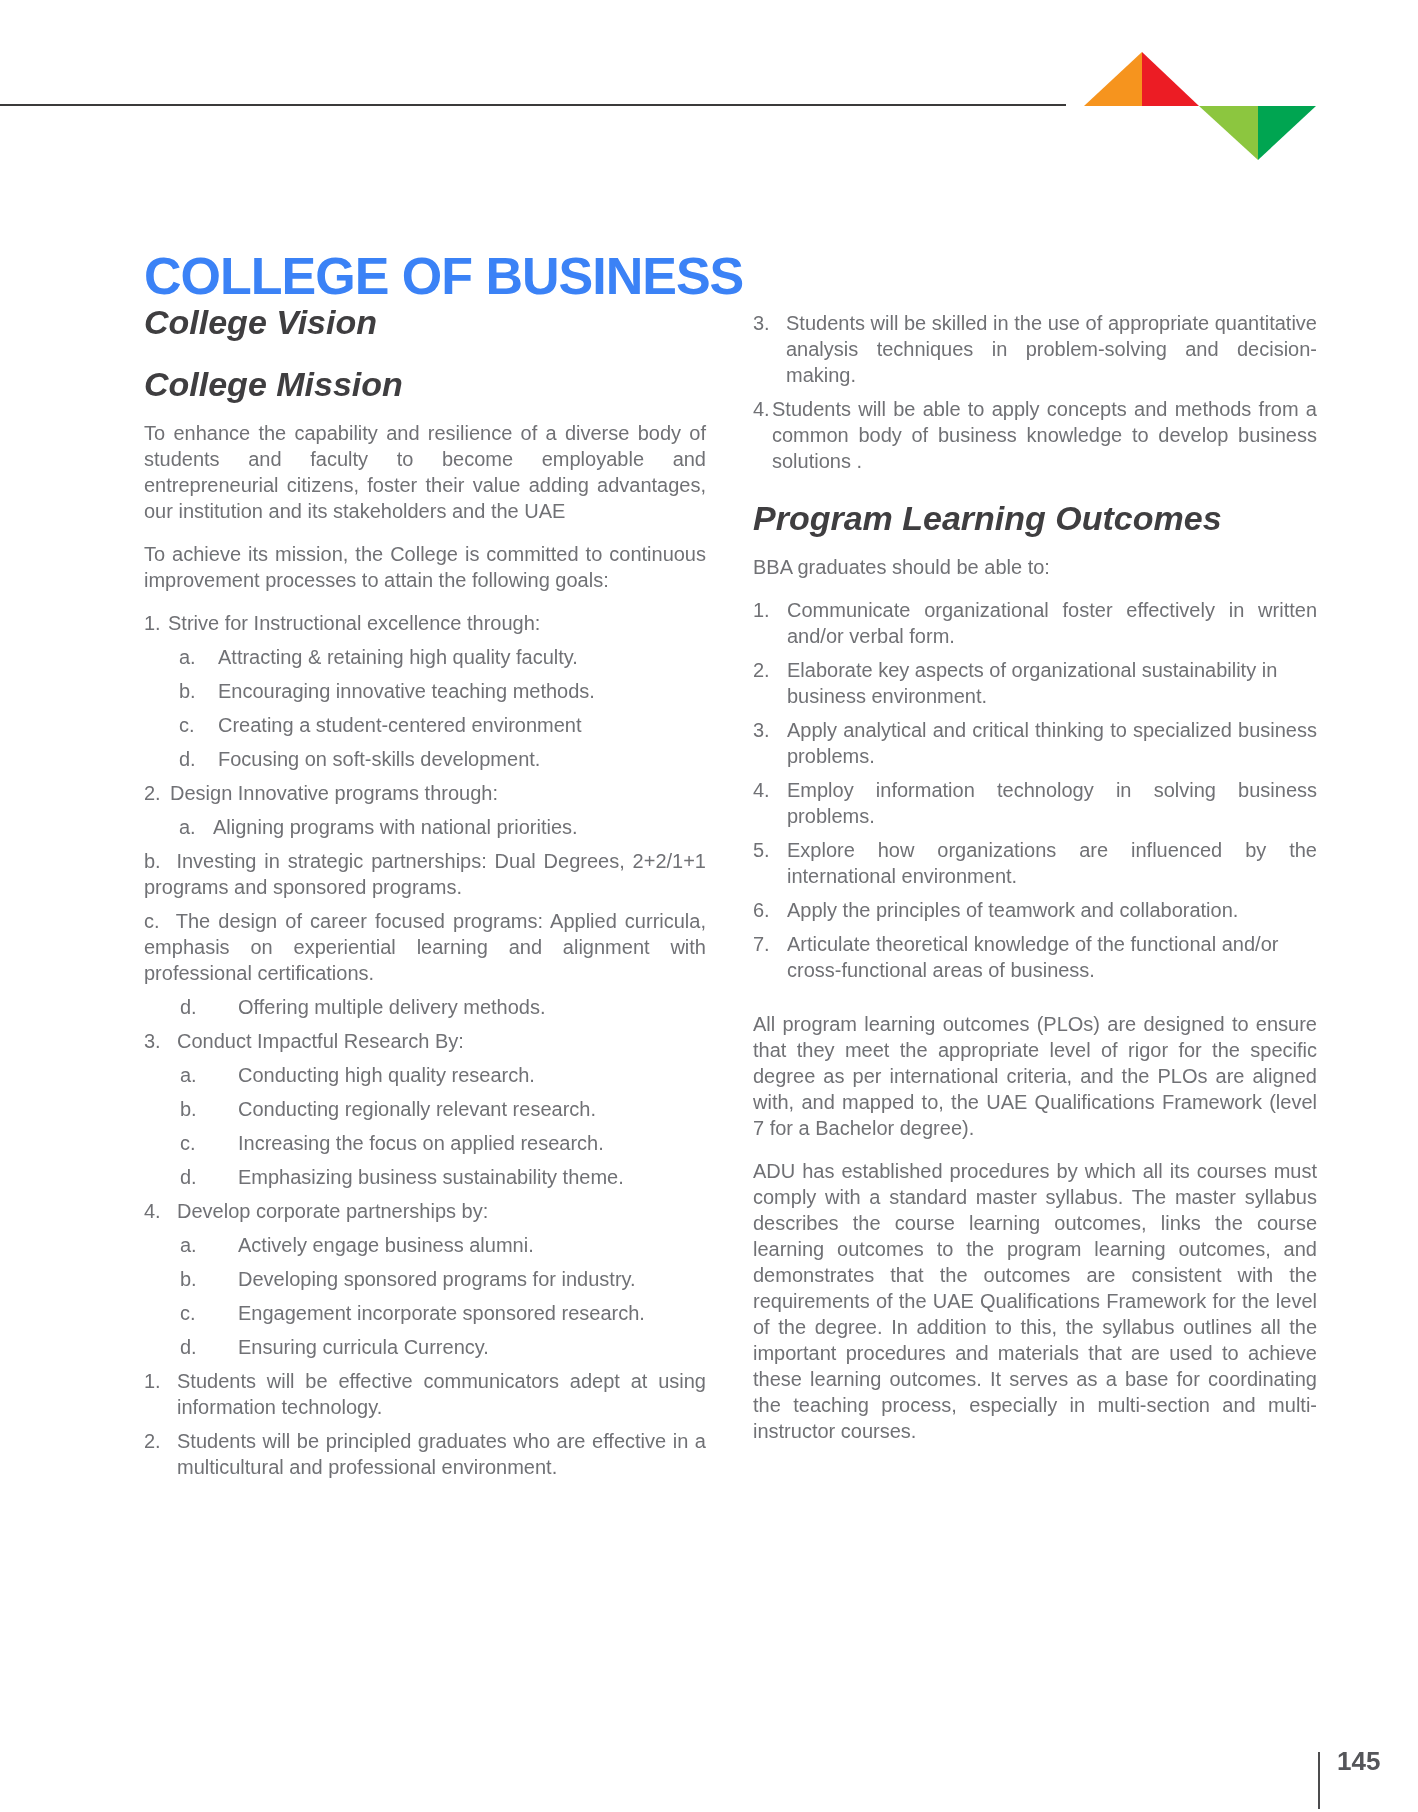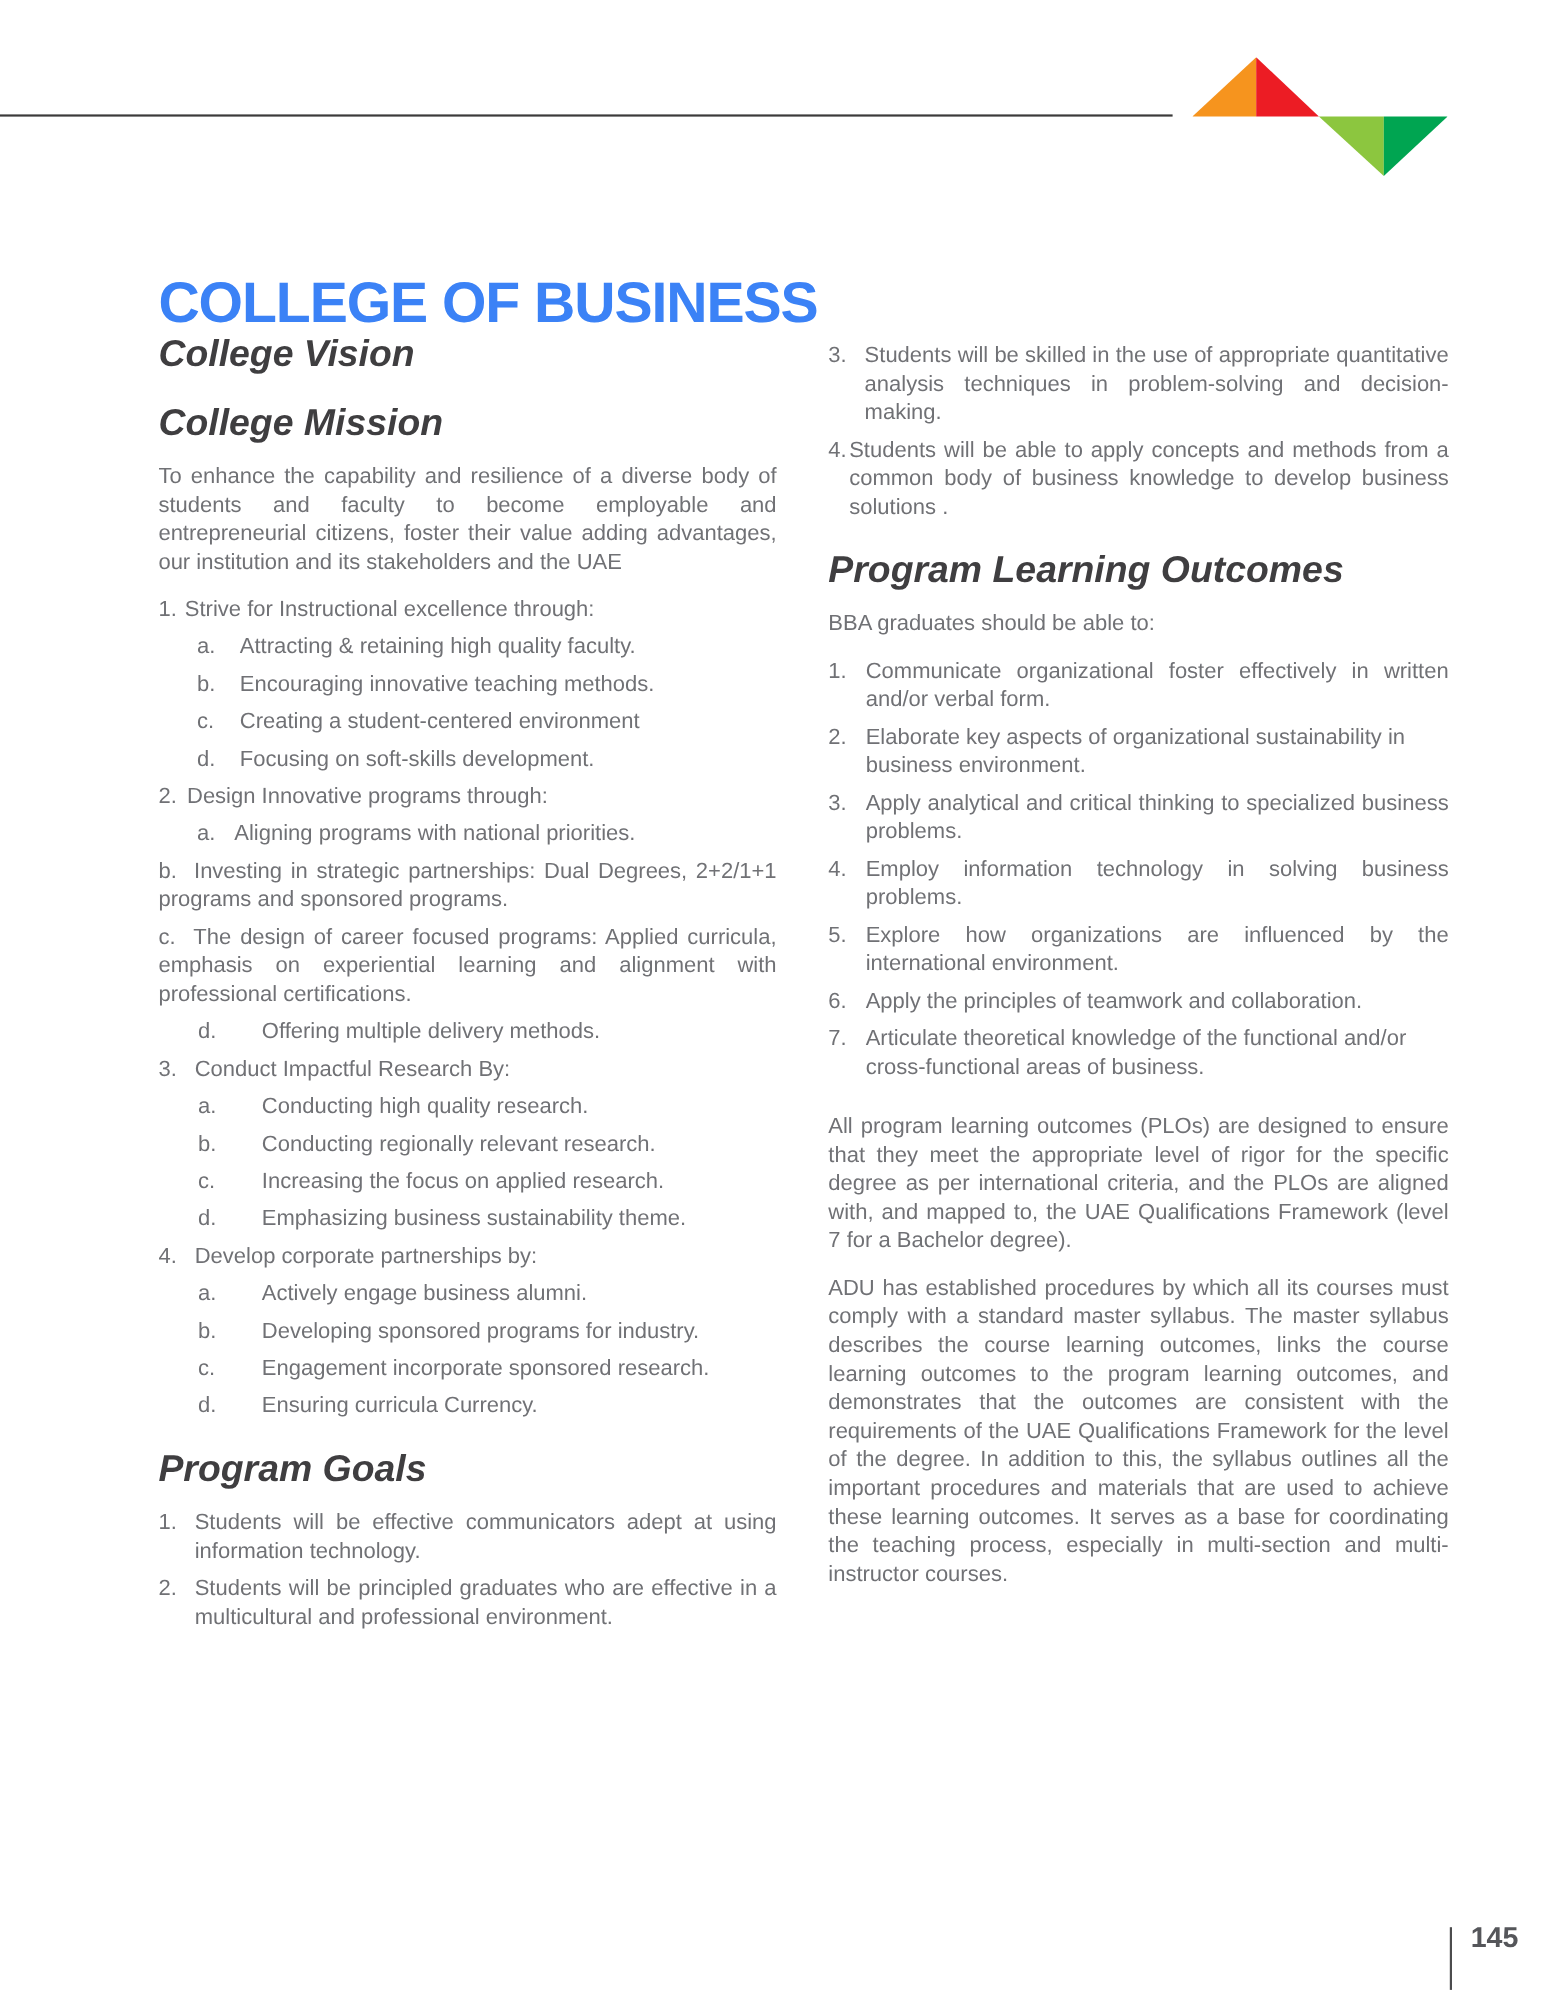--- a/index.html
+++ b/index.html
@@ -80,20 +80,21 @@
   <polygon points="115,54 174,54 174,108" fill="#8CC63F"></polygon>
   <polygon points="174,54 232,54 174,108" fill="#00A551"></polygon>
 </svg>
 
 <h1 class="page-title">COLLEGE OF BUSINESS</h1>
 
 <div class="col" id="col-left">
     <h2 class="section-heading">College Vision</h2>
     <h2 class="section-heading">College Mission</h2>
     <p class="body-para">To enhance the capability and resilience of a diverse body of students and faculty to become employable and entrepreneurial citizens, foster their value adding advantages, our institution and its stakeholders and the UAE</p>
+    <p class="body-para">To achieve its mission, the College is committed to continuous improvement processes to attain the following goals:</p>
     <div class="list">
       <div class="li-hang" style="padding-left: 24px;"><span class="hang-marker" style="left: 0px;">1.</span><span class="hang-text">Strive for Instructional excellence through:</span></div>
       <div class="li-hang" style="padding-left: 74px;"><span class="hang-marker" style="left: 35px;">a.</span><span class="hang-text">Attracting &amp; retaining high quality faculty.</span></div>
       <div class="li-hang" style="padding-left: 74px;"><span class="hang-marker" style="left: 35px;">b.</span><span class="hang-text">Encouraging innovative teaching methods.</span></div>
       <div class="li-hang" style="padding-left: 74px;"><span class="hang-marker" style="left: 35px;">c.</span><span class="hang-text">Creating a student-centered environment</span></div>
       <div class="li-hang" style="padding-left: 74px;"><span class="hang-marker" style="left: 35px;">d.</span><span class="hang-text">Focusing on soft-skills development.</span></div>
       <div class="li-hang" style="padding-left: 26px;"><span class="hang-marker" style="left: 0px;">2.</span><span class="hang-text">Design Innovative programs through:</span></div>
       <div class="li-hang" style="padding-left: 69px;"><span class="hang-marker" style="left: 35px;">a.</span><span class="hang-text">Aligning programs with national priorities.</span></div>
       <div class="item-inline justify"><span class="inline-marker">b.</span><span class="inline-text">&nbsp;&nbsp;Investing in strategic partnerships: Dual Degrees, 2+2/1+1 programs and sponsored programs.</span></div>
       <div class="item-inline justify"><span class="inline-marker">c.</span><span class="inline-text">&nbsp;&nbsp;The design of career focused programs: Applied curricula, emphasis on experiential learning and alignment with professional certifications.</span></div>
@@ -102,21 +103,20 @@
       <div class="li-hang" style="padding-left: 94px;"><span class="hang-marker" style="left: 36px;">a.</span><span class="hang-text">Conducting high quality research.</span></div>
       <div class="li-hang" style="padding-left: 94px;"><span class="hang-marker" style="left: 36px;">b.</span><span class="hang-text">Conducting regionally relevant research.</span></div>
       <div class="li-hang" style="padding-left: 94px;"><span class="hang-marker" style="left: 36px;">c.</span><span class="hang-text">Increasing the focus on applied research.</span></div>
       <div class="li-hang" style="padding-left: 94px;"><span class="hang-marker" style="left: 36px;">d.</span><span class="hang-text">Emphasizing business sustainability theme.</span></div>
       <div class="li-hang" style="padding-left: 33px;"><span class="hang-marker" style="left: 0px;">4.</span><span class="hang-text">Develop corporate partnerships by:</span></div>
       <div class="li-hang" style="padding-left: 94px;"><span class="hang-marker" style="left: 36px;">a.</span><span class="hang-text">Actively engage business alumni.</span></div>
       <div class="li-hang" style="padding-left: 94px;"><span class="hang-marker" style="left: 36px;">b.</span><span class="hang-text">Developing sponsored programs for industry.</span></div>
       <div class="li-hang" style="padding-left: 94px;"><span class="hang-marker" style="left: 36px;">c.</span><span class="hang-text">Engagement incorporate sponsored research.</span></div>
       <div class="li-hang" style="padding-left: 94px;"><span class="hang-marker" style="left: 36px;">d.</span><span class="hang-text">Ensuring curricula Currency.</span></div>
     </div>
-    <h2 class="section-heading">Program Goals</h2>
     <div class="list">
       <div class="li-hang justify" style="padding-left: 33px;"><span class="hang-marker" style="left: 0px;">1.</span><span class="hang-text">Students will be effective communicators adept at using information technology.</span></div>
       <div class="li-hang justify" style="padding-left: 33px;"><span class="hang-marker" style="left: 0px;">2.</span><span class="hang-text"> Students will be principled graduates who are effective in a multicultural and professional environment.</span></div>
     </div>
   </div>
 <div class="col" id="col-right">
     <div class="list">
       <div class="li-hang justify" style="padding-left: 33px;"><span class="hang-marker" style="left: 0px;">3.</span><span class="hang-text"> Students will be skilled in the use of appropriate quantitative analysis techniques in problem-solving and decision-making.</span></div>
       <div class="li-hang justify" style="padding-left: 19px;"><span class="hang-marker" style="left: 0px;">4.</span><span class="hang-text">Students will be able to apply concepts and methods from a common body of business knowledge to develop business solutions .</span></div>
     </div>

